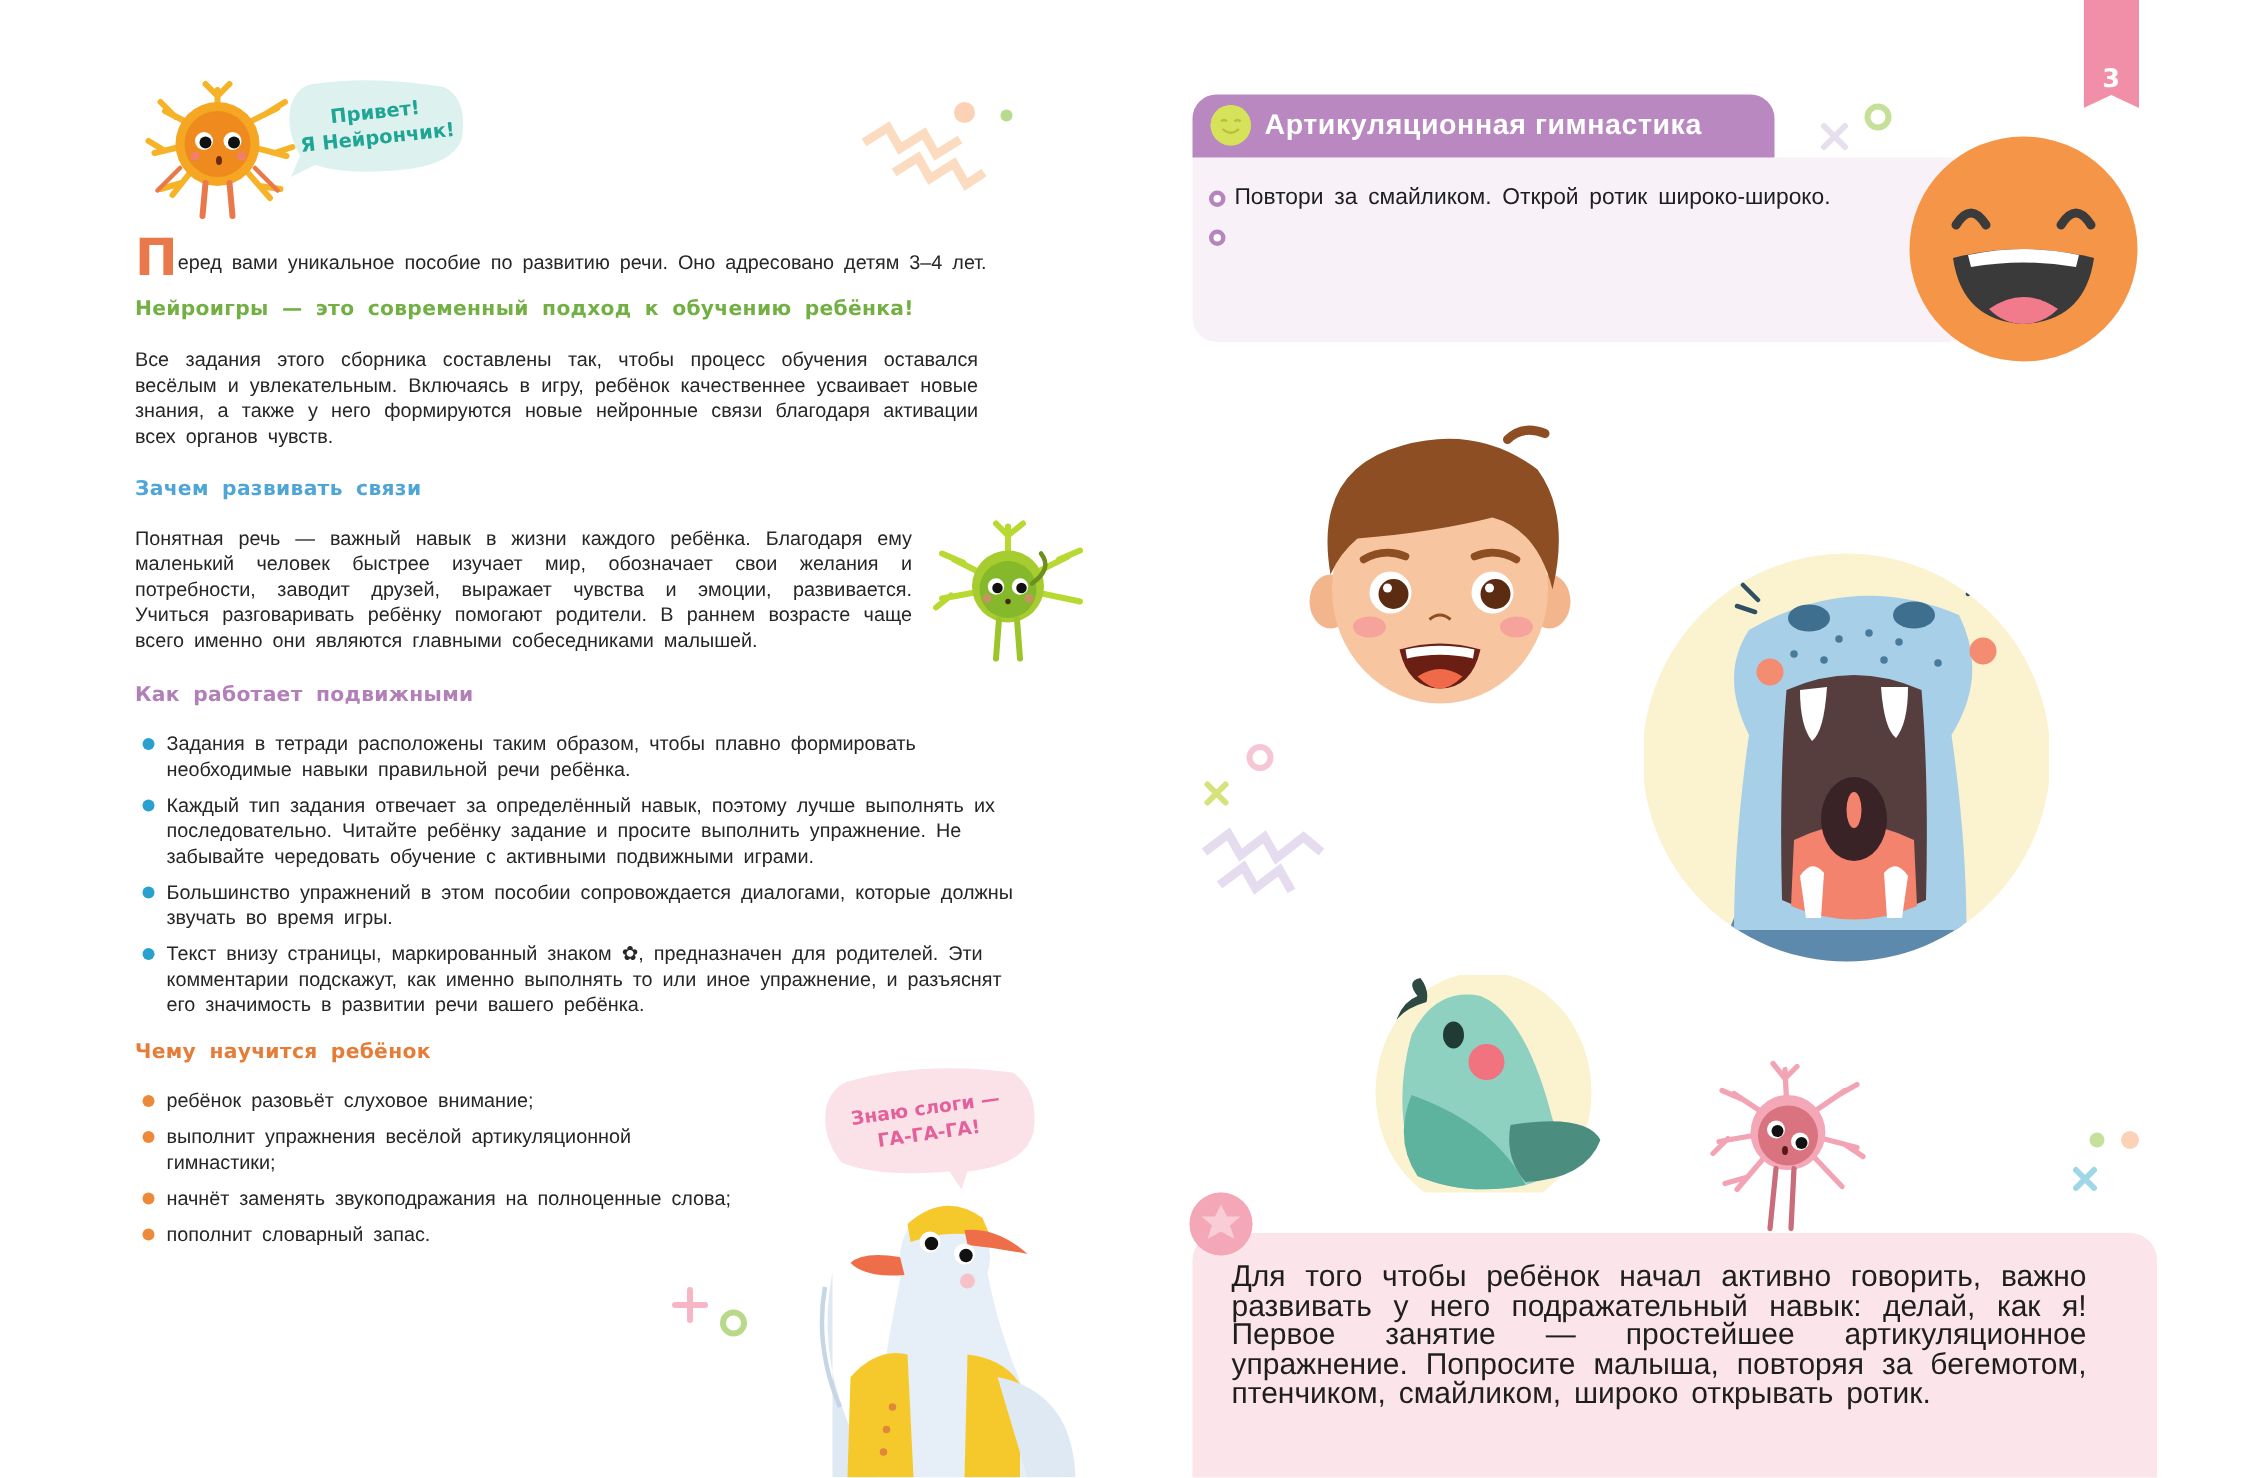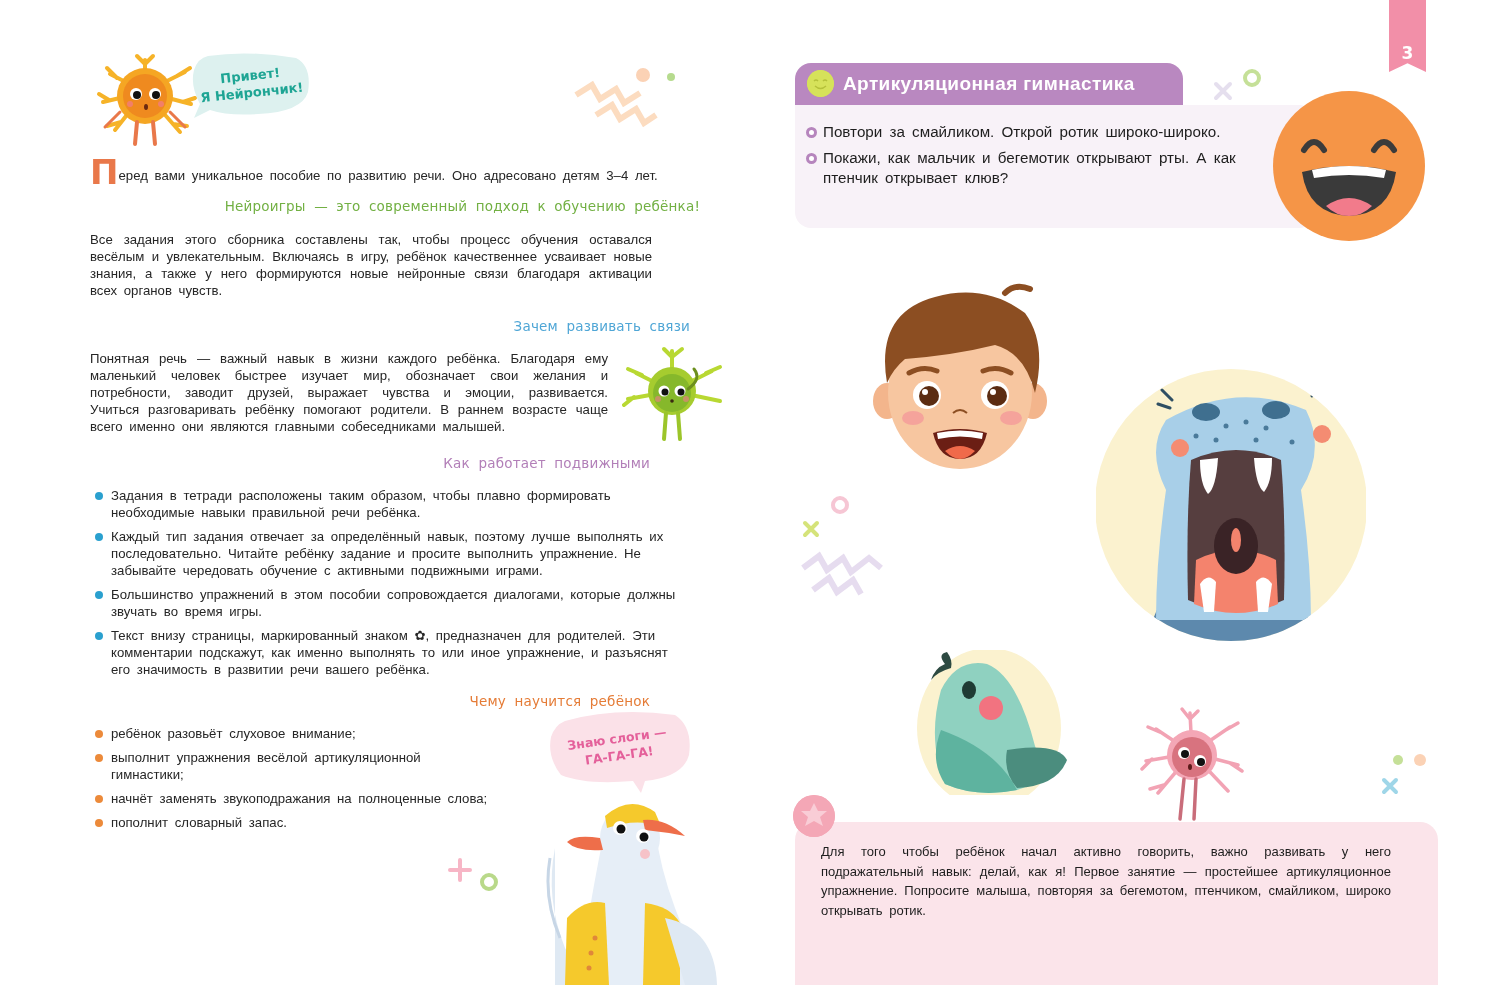--- a/index.html
+++ b/index.html
@@ -7,21 +7,21 @@
   body { position: relative; font-family: "Liberation Sans", sans-serif; color: #2a2a2a; }
 
   .page { position: absolute; top: 0; height: 985px; background: #fff; }
   .page-left { left: 0; width: 750px; }
   .page-right { left: 750px; width: 750px; }
 
   .abs { position: absolute; }
 
   
   .body-text { font-size: 13.2px; line-height: 17px; color: #262626; text-align: justify; word-spacing: 3px; }
-  .heading { position: absolute; font-family: "DejaVu Sans", sans-serif; font-size: 13.5px; font-weight: normal; text-align: right; letter-spacing: 0.2px; word-spacing: 4px; }
+  .heading { position: absolute; font-family: "DejaVu Sans", sans-serif; font-size: 13.5px; font-weight: bold; text-align: left; letter-spacing: 0.2px; word-spacing: 4px; }
 
   .main-title { position: absolute; left: 200px; top: 126px; width: 370px; text-align: center; font-family: "DejaVu Sans", sans-serif; font-size: 20px; font-weight: bold; color: #4c9f3c; letter-spacing: 0.5px; }
 
   .dropcap { font-family: "DejaVu Sans", sans-serif; font-size: 34px; font-weight: bold; color: #e9784a; line-height: 24px; vertical-align: -4px; }
 
   .bullet-list { position: absolute; list-style: none; }
   .bullet-list li { position: relative; padding-left: 18px; font-size: 13.2px; line-height: 17px; color: #262626; margin-bottom: 7px; word-spacing: 3px; }
   .bullet-list li .dot { position: absolute; left: 2px; top: 5px; width: 8px; height: 8px; border-radius: 50%; }
 
   
@@ -30,21 +30,21 @@
   .artic-header .title { position: absolute; left: 48px; top: 10px; font-family: Liberation Sans, sans-serif; font-size: 19px; font-weight: bold; color: #ffffff; letter-spacing: 0.4px; }
   .artic-box { position: absolute; left: 795px; top: 105px; width: 520px; height: 123px; background: #f8f2f8; border-radius: 0 16px 16px 16px; }
   .artic-list { position: absolute; left: 805px; top: 122px; width: 455px; list-style: none; }
   .artic-list li { position: relative; padding-left: 18px; font-size: 15.2px; line-height: 20px; color: #1e1e1e; margin-bottom: 6px; word-spacing: 3px; }
   .artic-list li .ring { position: absolute; left: 1px; top: 5px; width: 11px; height: 11px; border-radius: 50%; border: 3px solid #b685bd; background: #fff; }
 
   .bookmark { position: absolute; left: 1389px; top: 0; width: 37px; height: 72px; background: #f28fa8; clip-path: polygon(0 0, 100% 0, 100% 100%, 50% 88%, 0 100%); }
   .bookmark span { position: absolute; left: 0; width: 37px; top: 43px; text-align: center; color: #fff; font-weight: bold; font-size: 17px; font-family: "DejaVu Sans", sans-serif; }
 
   .parent-box { position: absolute; left: 795px; top: 822px; width: 643px; height: 170px; background: #fbe4ea; border-radius: 18px 18px 0 0; }
-  .parent-text { position: absolute; left: 821px; top: 842px; width: 570px; font-size: 13px; line-height: 19.5px; color: #1e1e1e; text-align: justify; word-spacing: 3px; }
+  .parent-text { position: absolute; left: 821px; top: 842px; width: 570px; font-size: 20px; line-height: 19.5px; color: #1e1e1e; text-align: justify; word-spacing: 3px; }
   .parent-badge { position: absolute; left: 793px; top: 795px; width: 42px; height: 42px; border-radius: 50%; background: #f4a7b6; }
 
   .bubble-text { position: absolute; font-family: "DejaVu Sans", sans-serif; font-weight: bold; text-align: center; }
 </style>
 </head>
 <body>
 
 <div class="page page-left">
 
   <svg class="abs" style="left:95px;top:52px;" width="105" height="100" viewBox="0 0 105 100">
@@ -188,21 +188,21 @@
   <svg class="smile" viewBox="0 0 27 27">
     <circle cx="13.5" cy="13.5" r="13.5" fill="#d6e25a"></circle>
     <path d="M7 11 Q9 9 11 11 M16 11 Q18 9 20 11" stroke="#b5c13a" stroke-width="1.5" fill="none"></path>
     <path d="M8 16 Q13.5 21 19 16" stroke="#b5c13a" stroke-width="1.5" fill="none"></path>
   </svg>
   <div class="title">Артикуляционная гимнастика</div>
 </div>
 
 <ul class="artic-list">
   <li><span class="ring"></span><span>Повтори за смайликом. Открой ротик широко-широко.</span></li>
-  <li><span class="ring"></span><span>Покажи, как мальчик и бегемотик открывают рты. А как птенчик открывает клюв?</span></li>
+  <li><span class="ring"></span></li>
 </ul>
 
 <svg class="abs" style="left:1272px;top:90px;" width="155" height="152" viewBox="0 0 155 152">
   <ellipse cx="77" cy="76" rx="76" ry="75" fill="#f59547"></ellipse>
   <path d="M32 60 Q42 44 52 60" stroke="#3b3b3b" stroke-width="6" fill="none" stroke-linecap="round"></path>
   <path d="M102 60 Q112 44 122 60" stroke="#3b3b3b" stroke-width="6" fill="none" stroke-linecap="round"></path>
   <path d="M30 82 Q77 70 124 82 Q118 124 77 126 Q36 124 30 82 Z" fill="#3a3a3a"></path>
   <path d="M40 80 Q77 72 114 80 L112 88 Q77 82 42 88 Z" fill="#fff"></path>
   <path d="M54 116 Q77 100 100 116 Q90 126 77 126 Q64 126 54 116 Z" fill="#f27b8b"></path>
 </svg>

